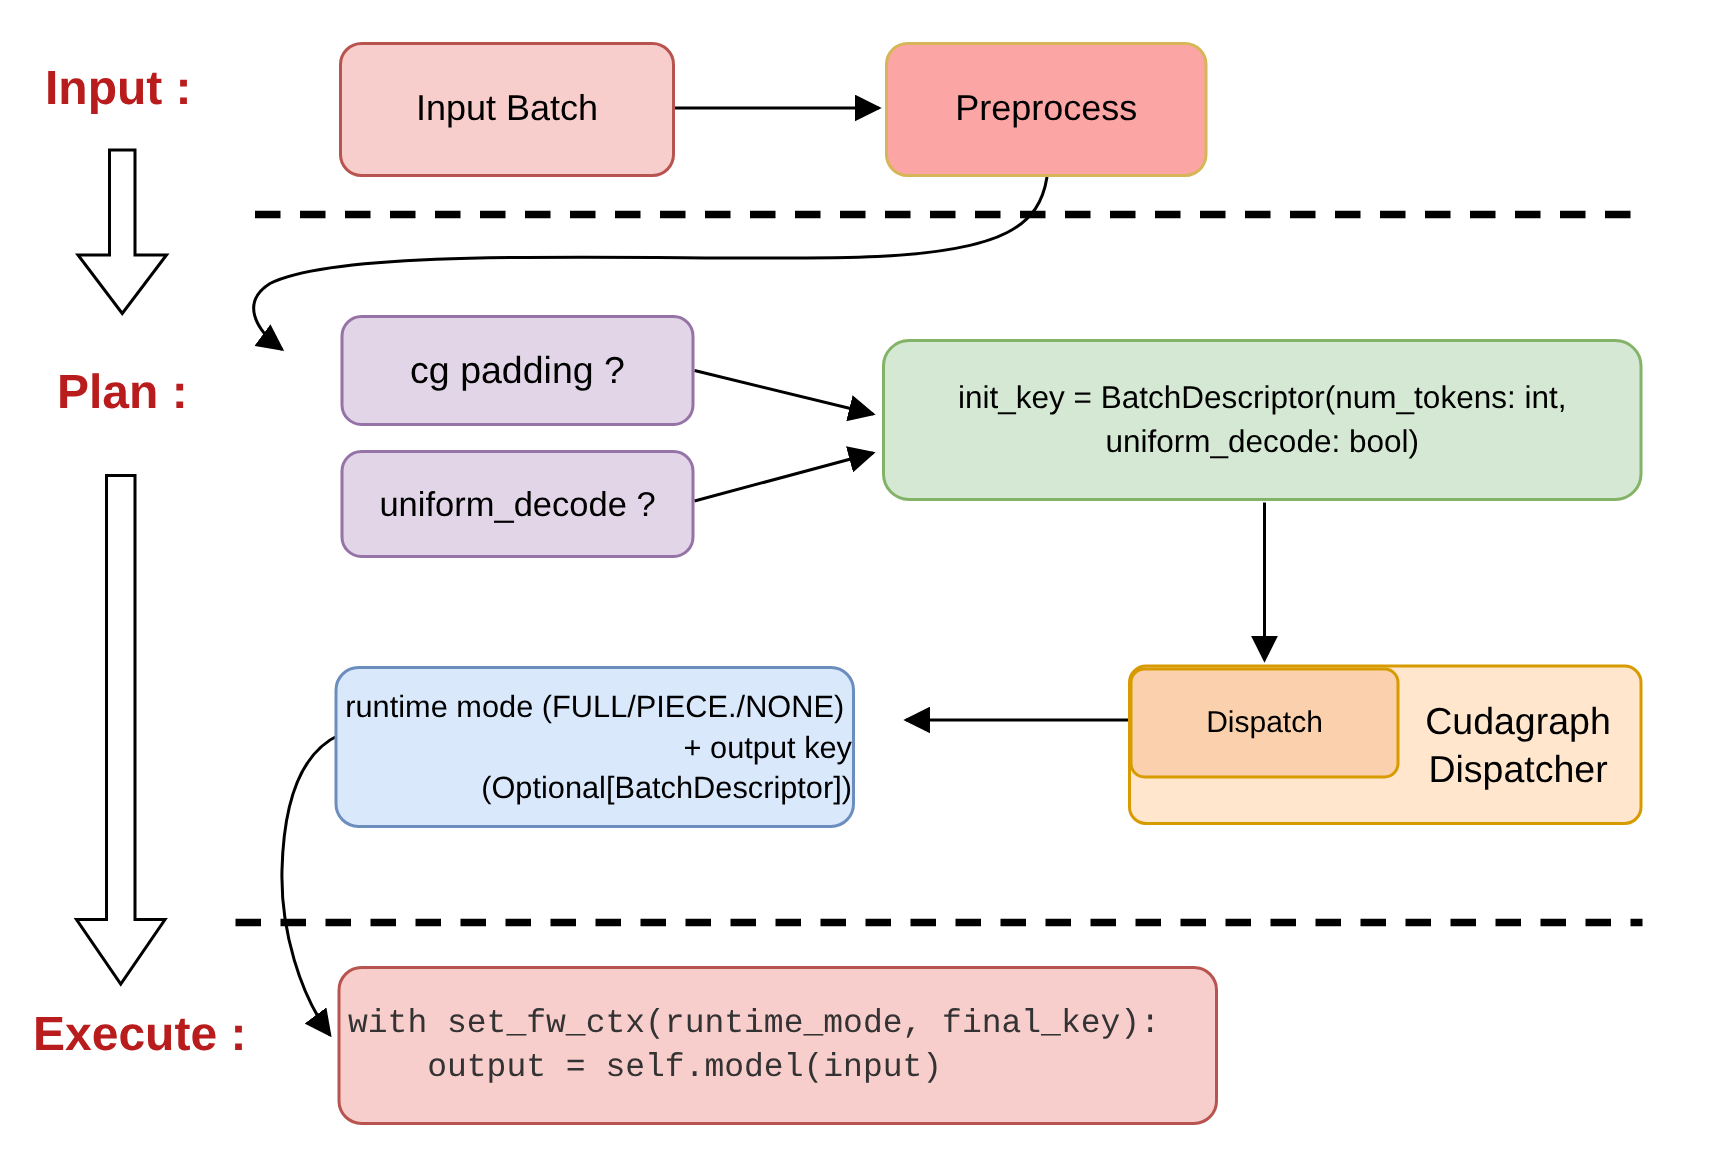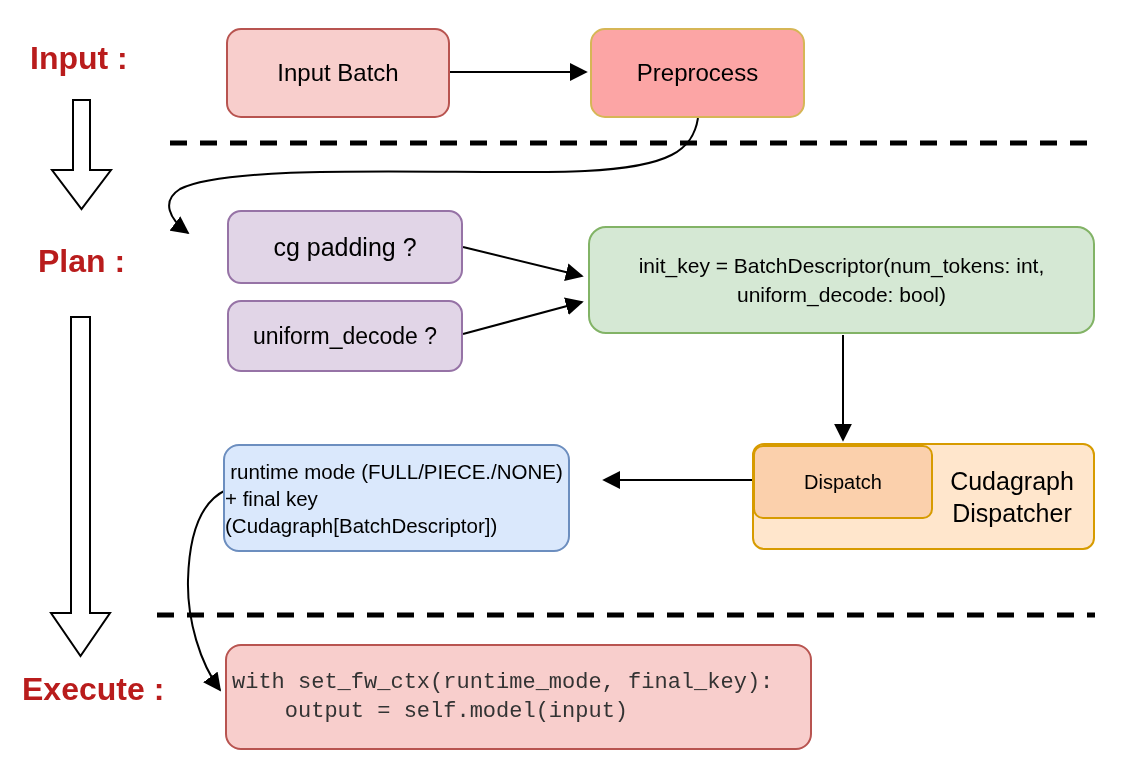--- a/index.html
+++ b/index.html
@@ -21,21 +21,21 @@
   }
 
   .node {
     position: absolute;
     box-sizing: border-box;
     border: 2px solid #000;
     display: flex;
     flex-direction: column;
     align-items: center;
     justify-content: center;
-    text-align: left;
+    text-align: right;
     color: #000000;
   }
   .node span { display: block; }
 
   #node-input-batch   { left: 226px; top: 28px;  width: 224px; height: 90px;  border-radius: 15px; font-size: 24px; }
   #node-preprocess    { left: 590px; top: 28px;  width: 215px; height: 90px;  border-radius: 15px; font-size: 24px; }
   #node-cg-padding    { left: 227px; top: 210px; width: 236px; height: 74px;  border-radius: 14px; font-size: 25px; }
   #node-uniform-decode{ left: 227px; top: 300px; width: 236px; height: 72px;  border-radius: 14px; font-size: 23px; }
   #node-init-key      { left: 588px; top: 226px; width: 507px; height: 108px; border-radius: 18px; font-size: 21px; line-height: 29px; }
   #node-cudagraph     { left: 752px; top: 443px; width: 343px; height: 107px; border-radius: 12px; font-size: 25px; }
@@ -127,21 +127,21 @@
       <span>Dispatcher</span>
     </div>
   </div>
 
   <div class="node" id="node-dispatch" style="background-color: rgb(251, 208, 172); border-color: rgb(215, 155, 0);">
     <span>Dispatch</span>
   </div>
 
   <div class="node" id="node-runtime-mode" style="background-color: rgb(218, 232, 252); border-color: rgb(108, 142, 191);">
     <span>runtime mode (FULL/PIECE./NONE)</span>
-    <span>+ final key (Cudagraph[BatchDescriptor])</span>
+    <span>+ output key (Optional[BatchDescriptor])</span>
   </div>
 
   <div class="node" id="node-execute-code" style="background-color: rgb(248, 206, 204); border-color: rgb(184, 84, 80);">
     <span>with set_fw_ctx(runtime_mode, final_key):</span>
     <span>    output = self.model(input)</span>
   </div>
 
 </div>
 
 </body></html>

